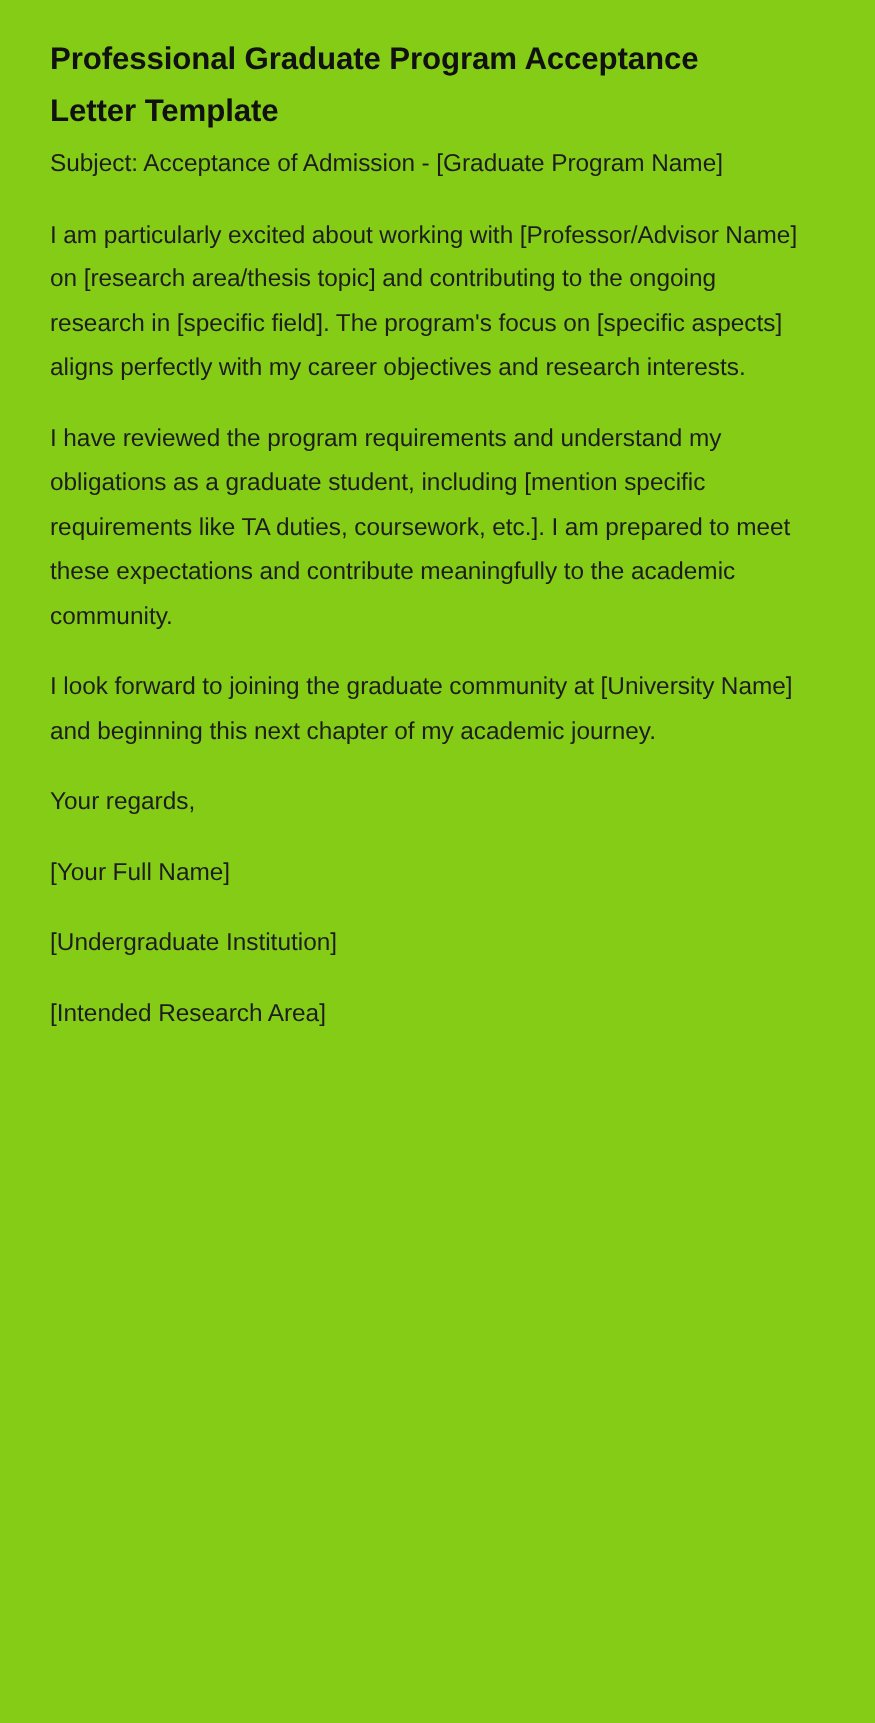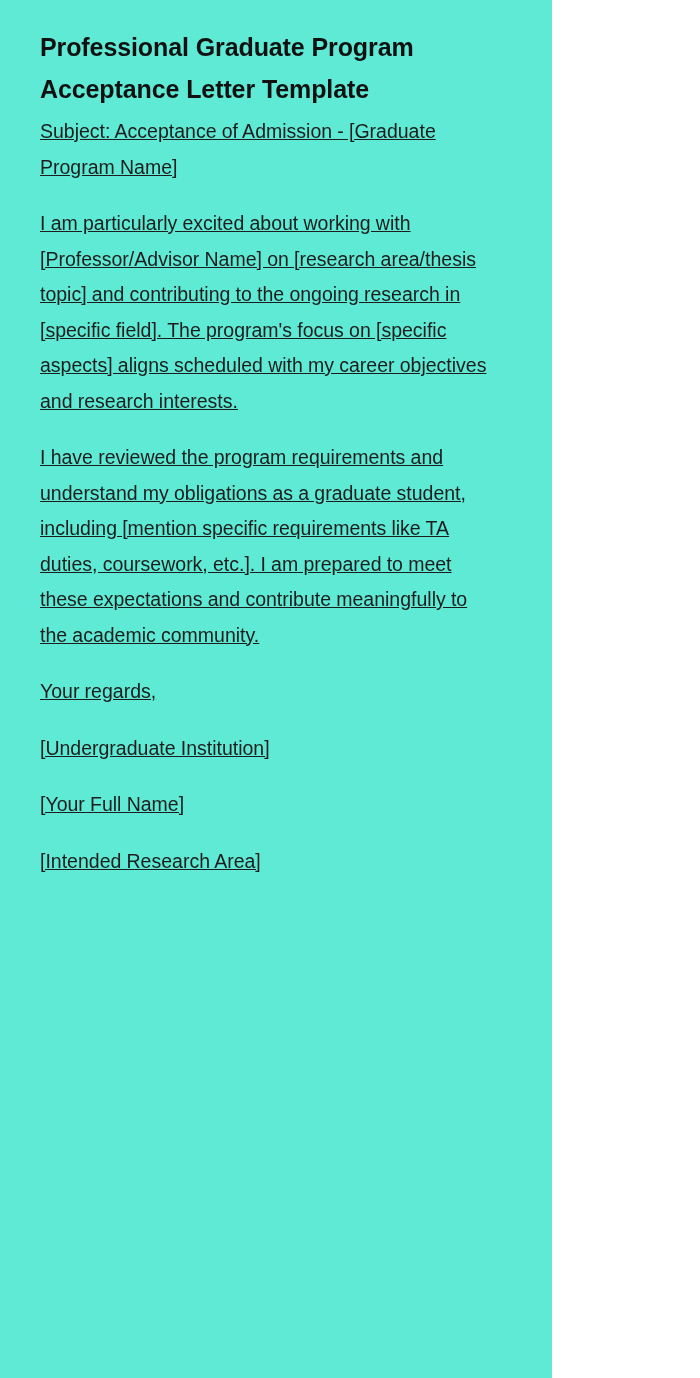--- a/index.html
+++ b/index.html
@@ -9,25 +9,25 @@
     background: #ffffff;
   }
   body {
     width: 700px;
     min-height: 1378px;
     font-family: "Liberation Sans", "DejaVu Sans", sans-serif;
     color: #1d1d1d;
     -webkit-font-smoothing: antialiased;
   }
   .page {
-    width: 552px;
+    width: 700px;
     min-height: 1378px;
     box-sizing: border-box;
     padding: 26px 60px 24px 40px;
-    background: #5eead4;
+    background: #84cc16;
   }
   .doc-title {
     margin: 0 0 4px 0;
     padding: 0;
     font-family: "Liberation Sans Narrow", "Liberation Sans", "DejaVu Sans Condensed", sans-serif;
     font-size: 25px;
     line-height: 42px;
     font-weight: 700;
     letter-spacing: -0.1px;
     color: #111111;
@@ -39,21 +39,20 @@
   }
   .para {
     margin: 0 0 21px 0;
     padding: 0;
     font-size: 19.5px;
     line-height: 35.5px;
     font-weight: 400;
     color: #1d1d1d;
     max-width: 602px;
     word-spacing: -0.2px;
-    text-decoration: underline;
   }
   .para:last-child {
     margin-bottom: 4px;
   }
   .para.signature-line {
     max-width: 602px;
   }
 </style>
 </head>
 <body>
@@ -61,28 +60,29 @@
 <div class="page">
 
   <h1 class="doc-title">Professional Graduate Program Acceptance Letter Template</h1>
 
   <div class="letter-body">
 
     <p class="para">Subject: Acceptance of Admission - [Graduate Program Name]</p>
 
 
 
-    <p class="para">I am particularly excited about working with [Professor/Advisor Name] on [research area/thesis topic] and contributing to the ongoing research in [specific field]. The program's focus on [specific aspects] aligns scheduled with my career objectives and research interests.</p>
+    <p class="para">I am particularly excited about working with [Professor/Advisor Name] on [research area/thesis topic] and contributing to the ongoing research in [specific field]. The program's focus on [specific aspects] aligns perfectly with my career objectives and research interests.</p>
 
     <p class="para">I have reviewed the program requirements and understand my obligations as a graduate student, including [mention specific requirements like TA duties, coursework, etc.]. I am prepared to meet these expectations and contribute meaningfully to the academic community.</p>
 
 
+    <p class="para">I look forward to joining the graduate community at [University Name] and beginning this next chapter of my academic journey.</p>
 
     <p class="para">Your regards,</p>
 
+    <p class="para signature-line">[Your Full Name]</p>
+
     <p class="para signature-line">[Undergraduate Institution]</p>
-
-    <p class="para signature-line">[Your Full Name]</p>
 
     <p class="para signature-line">[Intended Research Area]</p>
 
   </div>
 </div>
 
 </body></html>

